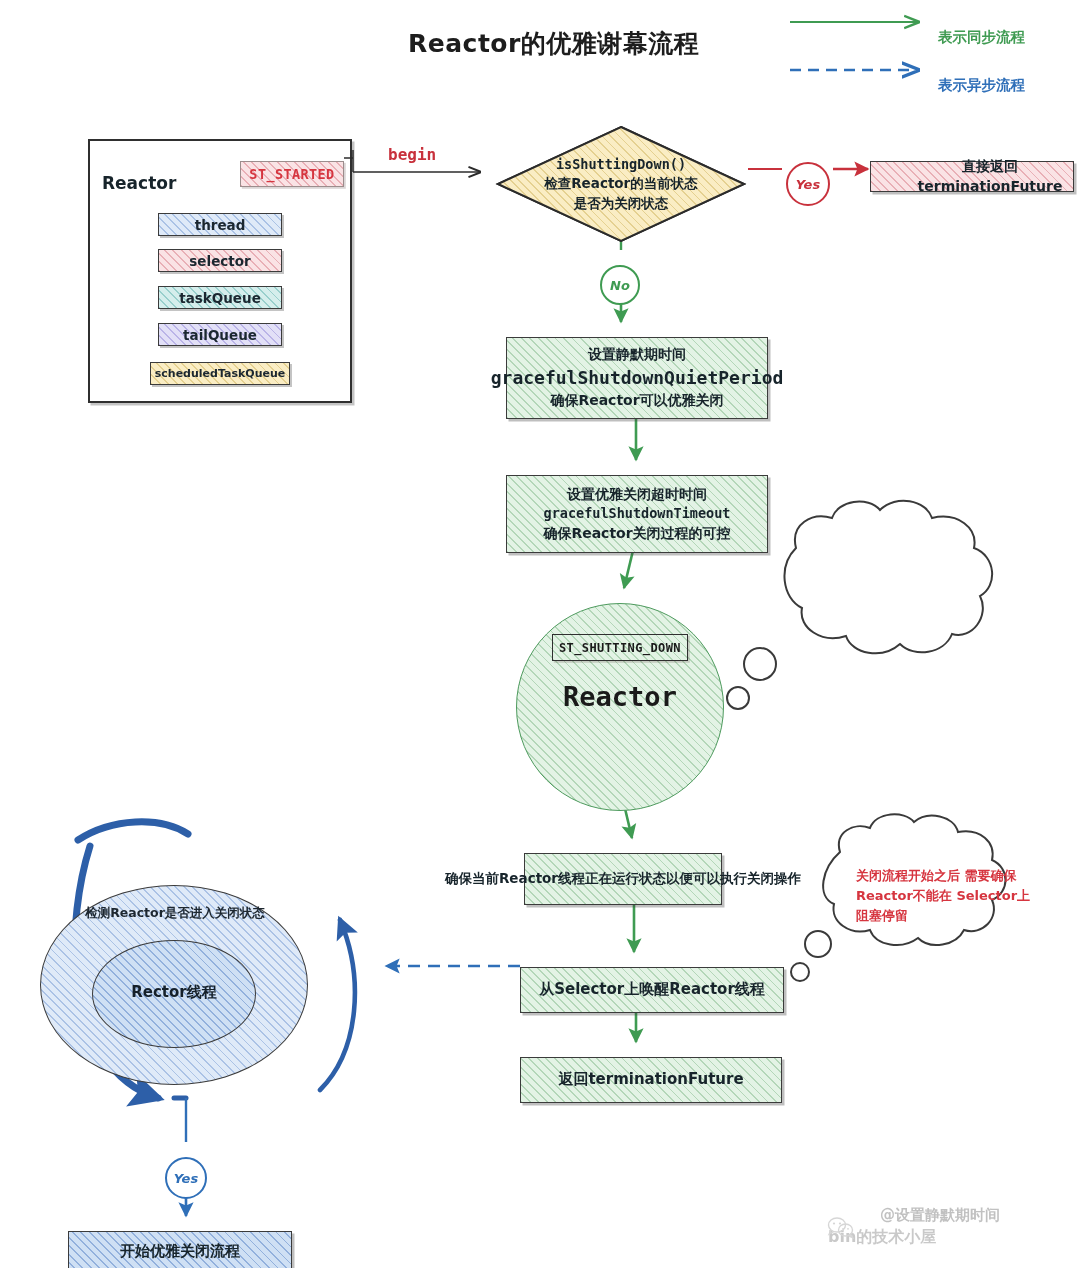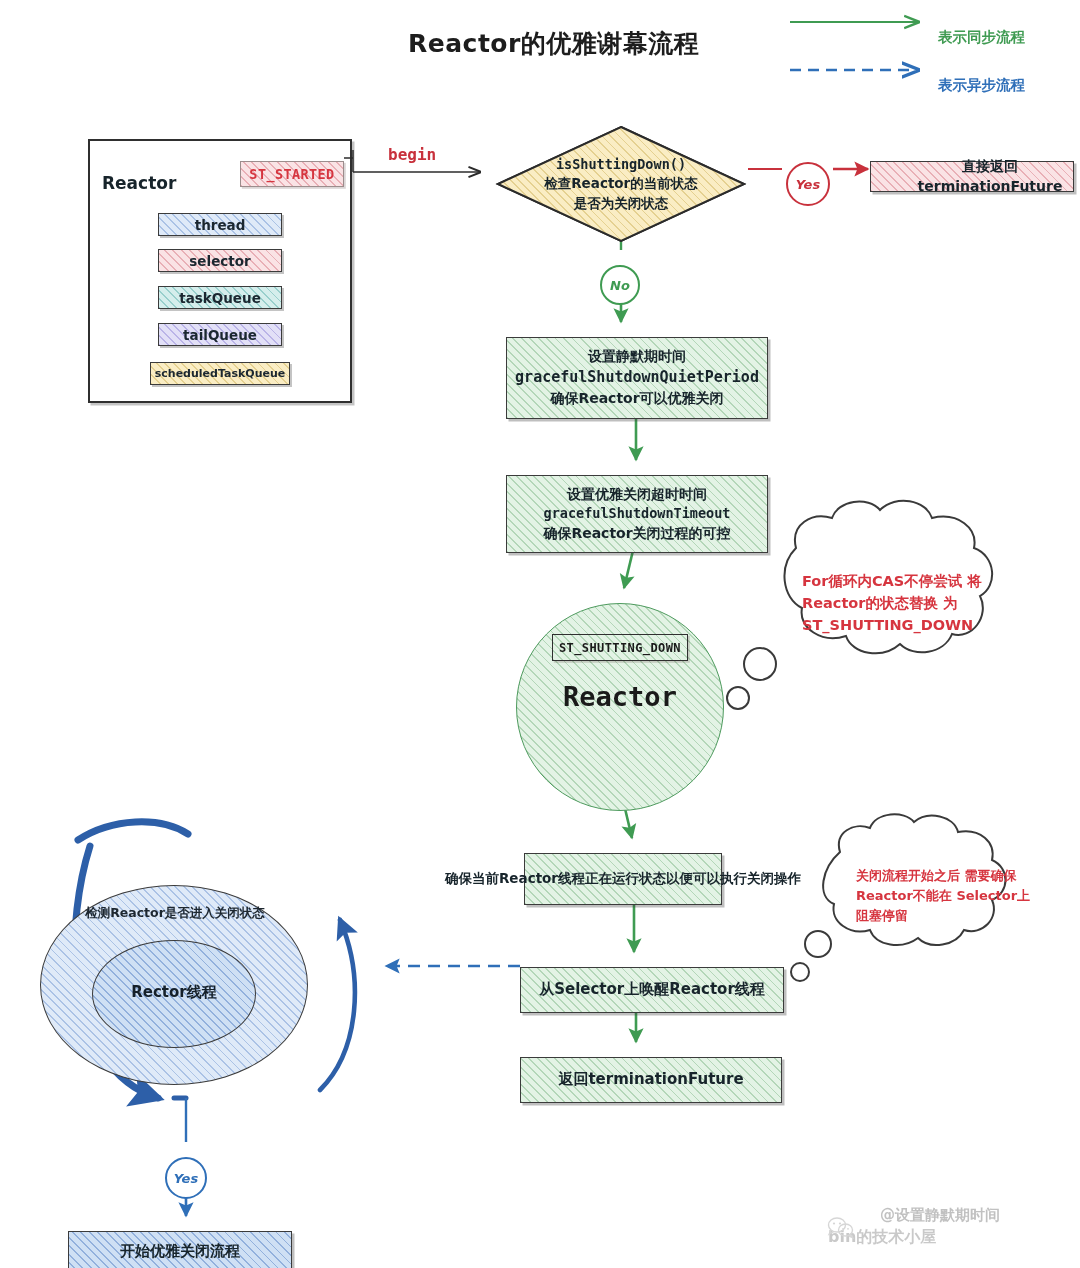--- a/index.html
+++ b/index.html
@@ -272,21 +272,21 @@
   </div>
 
   <div class="abs marker m-red" style="left:786px;top:147px;width:44px;height:44px;">Yes</div>
   <div class="abs marker m-green" style="left:600px;top:250px;width:40px;height:40px;">No</div>
   <div class="abs marker m-blue" style="left:165px;top:1142px;width:42px;height:42px;">Yes</div>
 
   <div class="abs node hatch-red" style="left:870px;top:146px;width:204px;height:31px;font-size:14px;padding-left:36px;">直接返回terminationFuture</div>
 
   <div class="abs node hatch-green" style="left:506px;top:322px;width:262px;height:82px;font-size:14px;flex-direction:column;">
     <span class="ln">设置静默期时间</span>
-    <span class="ln mono" style="font-size:15px;">gracefulShutdownQuietPeriod</span>
+    <span class="ln mono" style="font-size:18px;">gracefulShutdownQuietPeriod</span>
     <span class="ln">确保Reactor可以优雅关闭</span>
   </div>
 
   <div class="abs node hatch-green" style="left:506px;top:460px;width:262px;height:78px;font-size:14px;flex-direction:column;">
     <span class="ln">设置优雅关闭超时时间</span>
     <span class="ln mono" style="font-size:13.5px;">gracefulShutdownTimeout</span>
     <span class="ln">确保Reactor关闭过程的可控</span>
   </div>
 
   <div class="abs hatch-green" id="reactor-circle">
@@ -322,25 +322,20 @@
 
     <path d="M840,852 C834,832 854,822 870,828 C876,812 904,810 914,822
              C928,810 954,816 958,832 C980,828 996,842 992,860
              C1010,868 1010,892 992,900 C1000,918 982,936 964,930
              C956,946 930,950 918,938 C902,950 876,946 870,930
              C850,936 830,922 834,904 C816,896 822,868 840,852 Z" fill="#ffffff" stroke="#3a3a3a" stroke-width="2"></path>
     <circle cx="818" cy="944" r="13" fill="#fff" stroke="#3a3a3a" stroke-width="2"></circle>
     <circle cx="800" cy="972" r="9" fill="#fff" stroke="#3a3a3a" stroke-width="2"></circle>
   </svg>
 
-  <div class="abs bubble-text" style="left:802px;top:555px;width:190px;font-size:14.5px;">
-    <span class="ln">For循环内CAS不停尝试</span>
-    <span class="ln">将Reactor的状态替换</span>
-    <span class="ln">为ST_SHUTTING_DOWN</span>
-  </div>
 
   <div class="abs bubble-text" style="left:856px;top:851px;width:180px;font-size:13px;">
     <span class="ln">关闭流程开始之后</span>
     <span class="ln">需要确保Reactor不能在</span>
     <span class="ln">Selector上阻塞停留</span>
   </div>
 
   <div class="abs" id="watermark">
     <svg width="26" height="22" viewBox="0 0 26 22">
       <ellipse cx="9" cy="8" rx="8.5" ry="7" fill="none" stroke="#9a9a9a" stroke-width="1.4"></ellipse>

